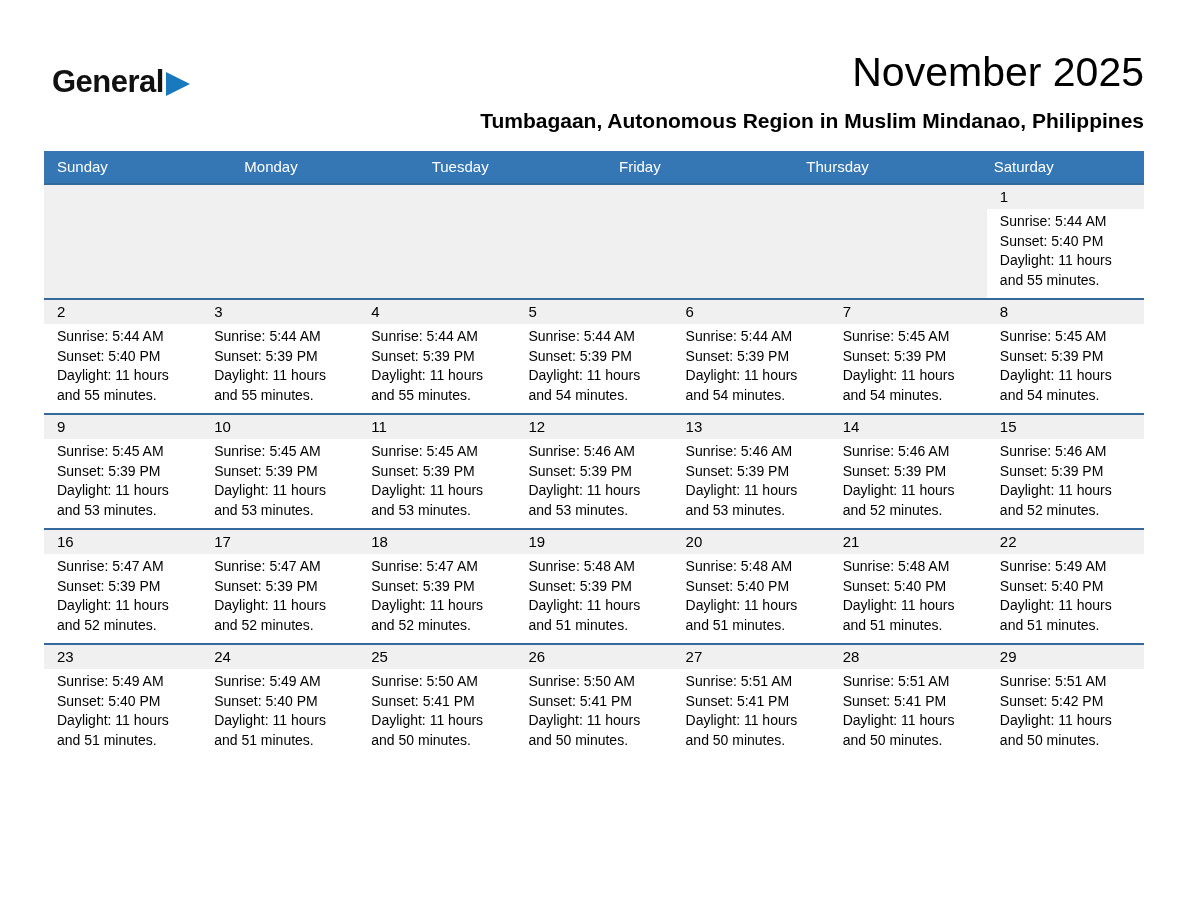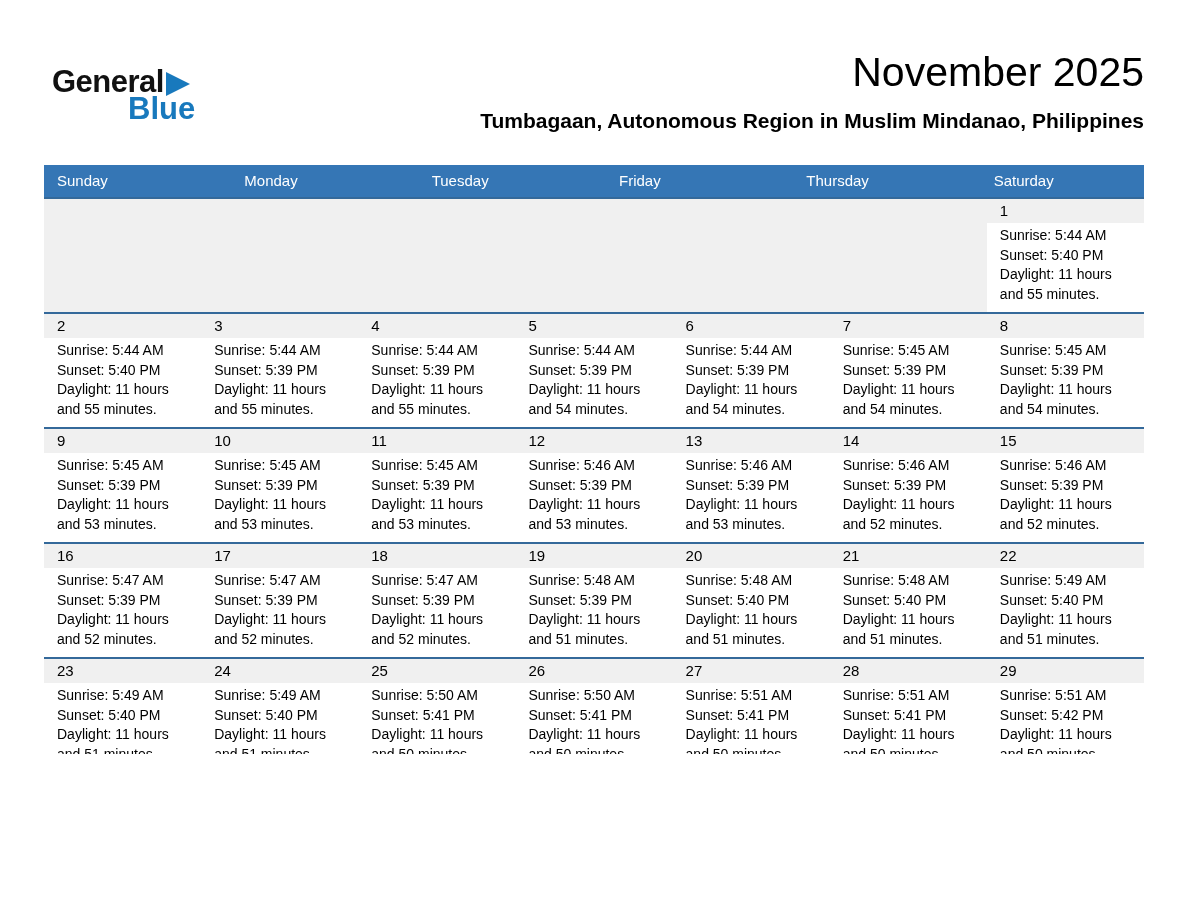--- a/index.html
+++ b/index.html
@@ -62,21 +62,21 @@
   }
   .title {
     font-size: 41px;
     font-weight: 400;
     margin: 0;
     line-height: 1.1;
   }
   .subtitle {
     font-size: 21px;
     font-weight: bold;
-    margin: 14px 0 16px 0;
+    margin: 14px 0 2px 0;
   }
   .calendar {
     margin: 16px 44px 0 44px;
     width: 1100px;
   }
   .weekday-header {
     display: grid;
     grid-template-columns: repeat(6, 1fr);
     background: var(--header-bg);
     color: #fff;
@@ -119,21 +119,20 @@
 </head>
 <body>
 
 <div class="page" style="--header-bg: #3576B5; --line: #34699A; --strip: #F0F0F0; --logo-blue: #1879BD;">
   <div class="top">
     <div class="logo">
       <div class="logo-row1">
         <span class="logo-general">General</span>
         <span class="logo-triangle"></span>
       </div>
-      <div class="logo-blue">Blue</div>
     </div>
     <div class="titles">
       <h1 class="title">November 2025</h1>
       <h2 class="subtitle">Tumbagaan, Autonomous Region in Muslim Mindanao, Philippines</h2>
     </div>
   </div>
 
   <div class="calendar">
     <div class="weekday-header" id="weekday-header">
         <div class="weekday">Sunday</div>

